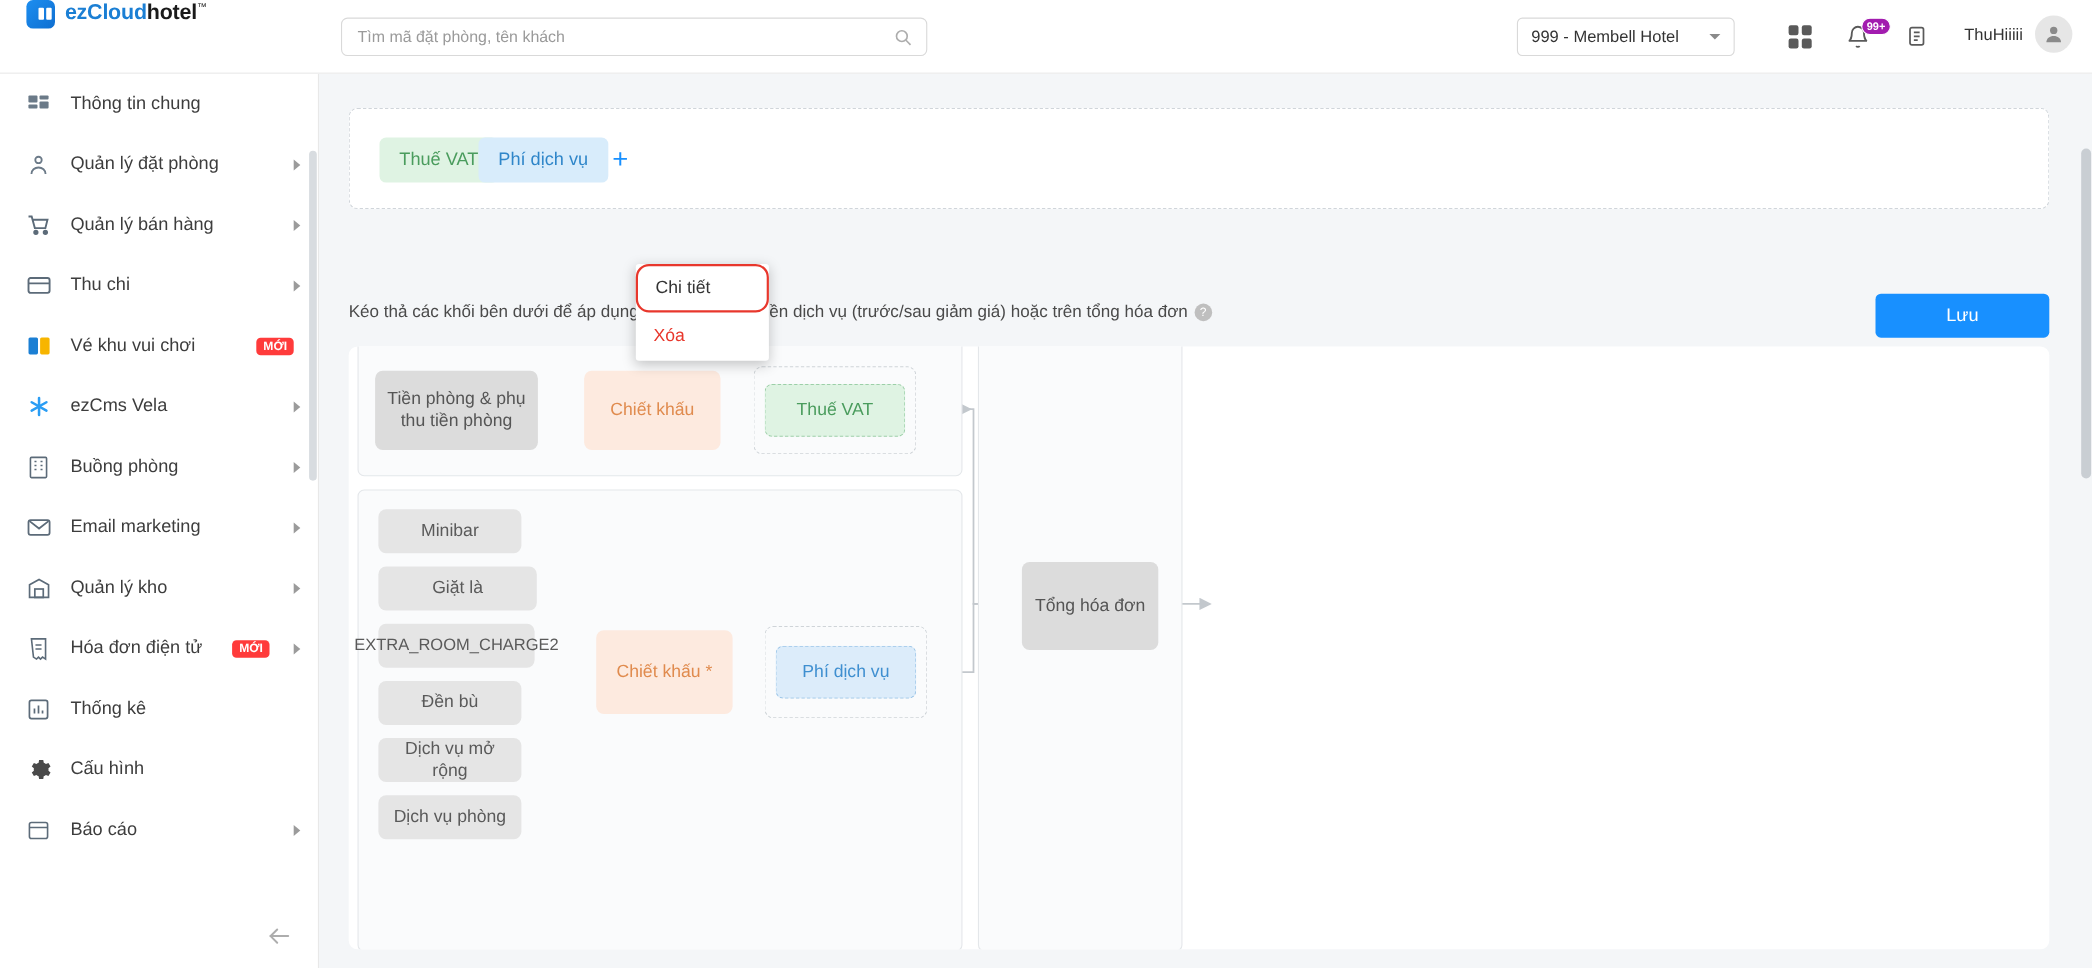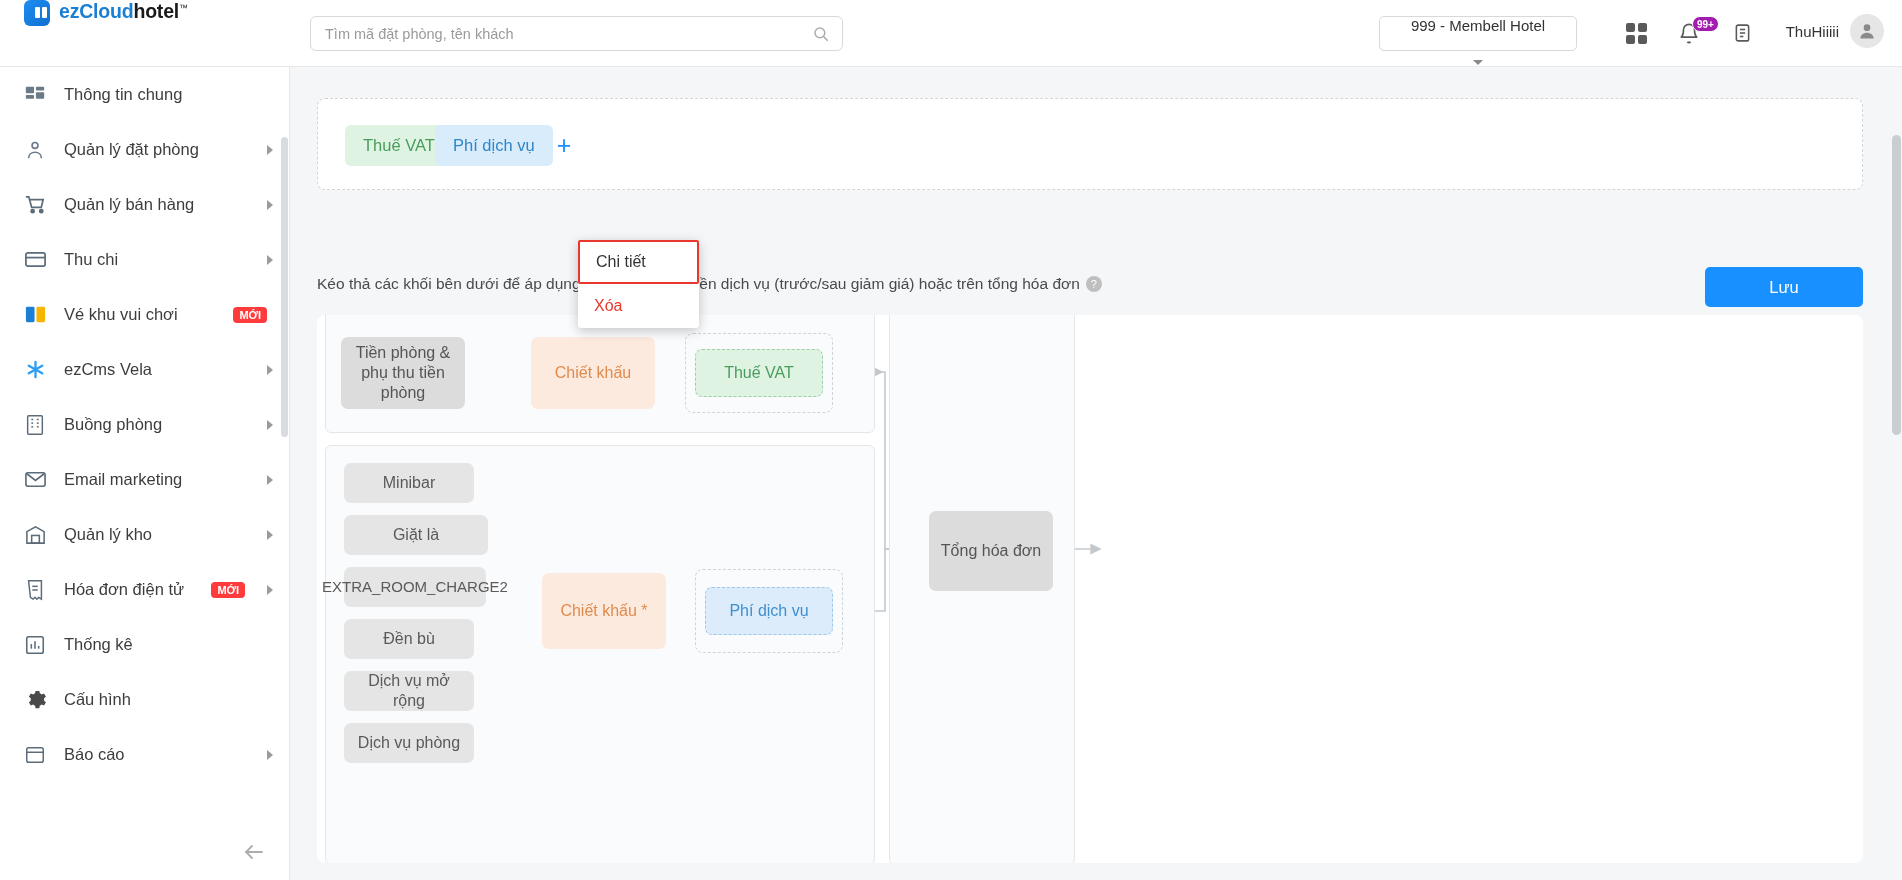--- a/index.html
+++ b/index.html
@@ -44,21 +44,21 @@
     flex: 1; border: none; outline: none; font-size: 14.5px; color: #333;
     font-family: "Liberation Sans", sans-serif; background: transparent;
   }
   .searchbox input::placeholder { color: #9a9a9a; }
   .search-icon { width: 18px; height: 18px; opacity: .55; }
 
   .hotel-select {
     position: absolute; right: 325px; top: 16px; height: 35px; min-width: 198px;
     border: 1px solid #d9d9d9; border-radius: 5px; background: #fff;
     display: flex; align-items: center; justify-content: space-between;
-    padding: 0 12px; font-size: 15px; color: #333; gap: 26px; flex-direction: column;
+    padding: 0 12px; font-size: 15px; color: #333; gap: 26px;
   }
   .chev { width: 0; height: 0; border-left: 5px solid transparent; border-right: 5px solid transparent; border-top: 5px solid #8a8a8a; }
 
   .topicon { position: absolute; top: 14px; width: 38px; height: 38px; display:flex; align-items:center; justify-content:center; cursor:pointer; }
   .grid-icon { left: 1617px; }
   .grid-icon span { display:grid; grid-template-columns: 9px 9px; grid-template-rows: 9px 9px; gap: 3px; }
   .grid-icon span i { display:block; background:#5a5a5a; border-radius:2px; }
   .bell-icon { left: 1670px; }
   .badge {
     position: absolute; top: 2px; left: 22px; background: #a21caf; color: #fff;
@@ -112,21 +112,21 @@
     background: transparent; font-weight: 300; line-height: 22px;
   }
 
   
   .ctx-menu {
     position: absolute; left: 288px; top: 173px; width: 121px;
     background: #fff; border-radius: 3px; box-shadow: 0 3px 12px rgba(0,0,0,.22);
     z-index: 25; padding: 0;
   }
   .ctx-item { height: 44px; display:flex; align-items:center; padding-left: 16px; font-size: 16px; color: #333; cursor: pointer; }
-  .ctx-item.selected { border: 2px solid #e8372c; border-radius: 2px; background: #fff; }
+  .ctx-item.selected { border: 2px solid #e8372c; border-radius: 12px; background: #fff; }
   .ctx-item.danger { color: #e8372c; }
 
   .hint-row { position: absolute; left: 27px; top: 200px; width: 1546px; height: 40px; }
   .hint-text { font-size: 15.5px; color: #4a4a4a; position: absolute; left: 0; top: 8px; white-space: nowrap; }
   .help-ico { display:inline-block; width: 16px; height: 16px; border-radius: 50%; background: #bfbfbf; color:#fff; font-size: 11px; text-align:center; line-height:16px; margin-left: 6px; vertical-align: 1px; }
   .btn-save {
     position: absolute; right: 0; top: 0; width: 158px; height: 40px; background: #1890ff;
     color: #fff; border: none; border-radius: 5px; font-size: 16.5px; cursor: pointer;
     font-family: "Liberation Sans", sans-serif;
   }
@@ -431,21 +431,21 @@
         <line x1="522" y1="296" x2="556" y2="296"></line>
 
         <path d="M556 296 L568 296 L568 234 L612 234"></path>
 
         <line x1="748" y1="234" x2="783" y2="234"></line>
       </g>
       <path d="M190 167 L222 167 L222 426 L190 426" stroke="#c3c8cd" stroke-width="1.6" fill="none"></path>
     </svg>
 
     <div class="group-box" style="left:8px; top:-12px; width:550px; height:130px;"></div>
-    <div class="node n-grey" style="left:24px; top:22px; width:124px; height:72px;">Tiền phòng &amp; phụ thu tiền phòng</div>
+    <div class="node n-grey" style="left:24px; top:22px; width:148px; height:72px;">Tiền phòng &amp; phụ thu tiền phòng</div>
     <div class="node n-orange" style="left:214px; top:22px; width:124px; height:72px;">Chiết khấu</div>
     <div class="n-dash-wrap" style="left:368px; top:18px; width:148px; height:80px;"></div>
     <div class="node n-green" style="left:378px; top:34px; width:128px; height:48px;">Thuế VAT</div>
 
     <div class="group-box" style="left:8px; top:130px; width:550px; height:420px;"></div>
     <div class="node n-grey2" style="left:27px; top:148px; width:130px; height:40px;">Minibar</div>
     <div class="node n-grey2" style="left:27px; top:200px; width:144px; height:40px;">Giặt là</div>
     <div class="node n-grey2" style="left:27px; top:252px; width:142px; height:40px; font-size:15px;">EXTRA_ROOM_CHARGE2</div>
     <div class="node n-grey2" style="left:27px; top:304px; width:130px; height:40px;">Đền bù</div>
     <div class="node n-grey2" style="left:27px; top:356px; width:130px; height:40px;">Dịch vụ mở rộng</div>

